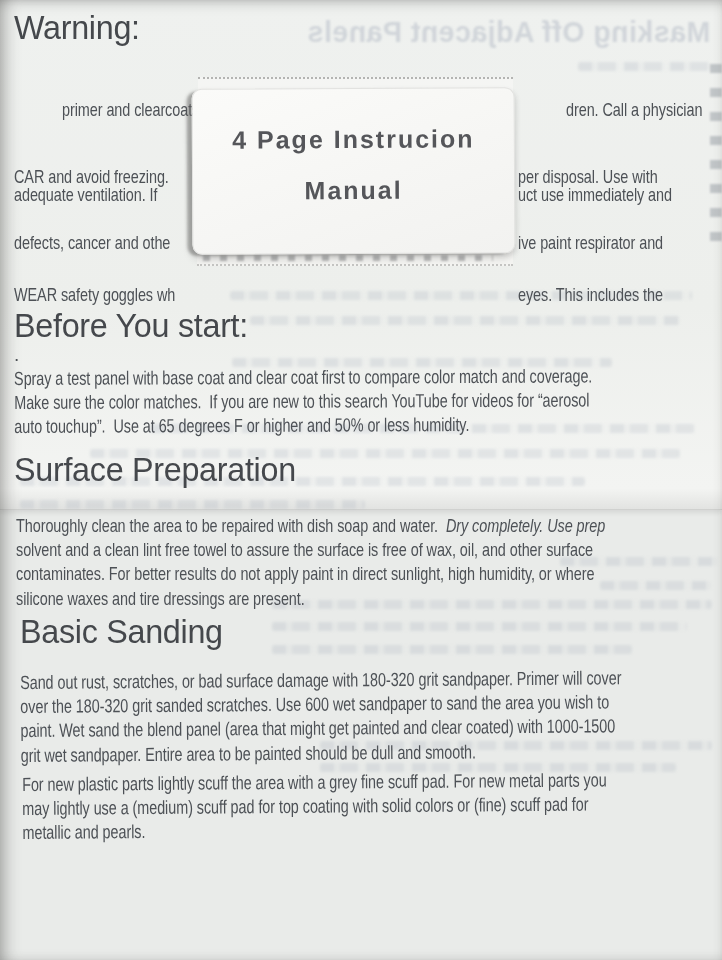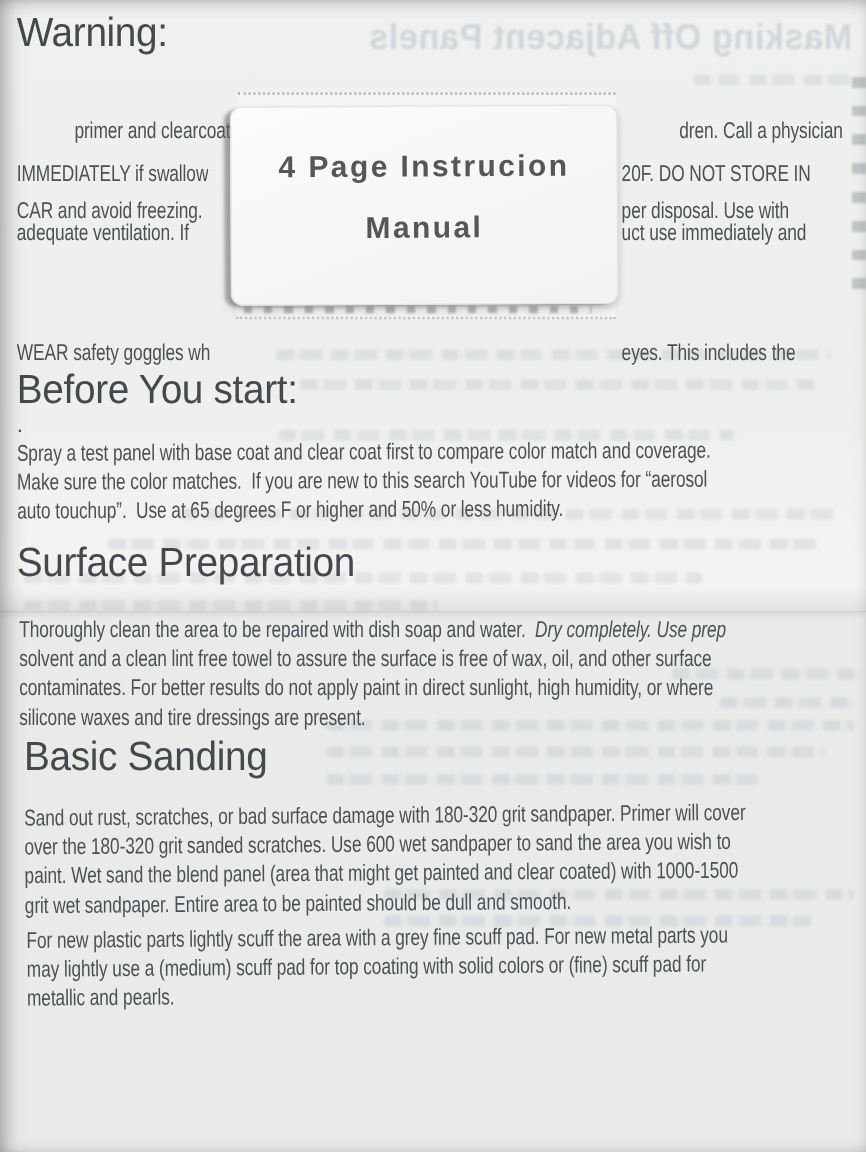--- a/index.html
+++ b/index.html
@@ -125,31 +125,31 @@
   <div class="ghost" style="left:320px;top:741px;width:392px;"></div>
   <div class="ghost" style="left:320px;top:763px;width:356px;"></div>
 
   <div class="h1" style="left:14px;top:8px;">Warning:</div>
 
   <div class="warn-lines">
     <div class="wline" style="top:12px;margin-left:48px;">
       <span class="wl">primer and clearcoats ar</span>
       <span class="wr">dren. Call a physician</span>
     </div>
-    <div class="wline" style="top:48px;">
-      <span class="wl">IMMEDIATELY if swallow</span>
-      <span class="wr">20F. DO NOT STORE IN</span>
-    </div>
     <div class="wline" style="top:79px;">
       <span class="wl">CAR and avoid freezing.</span>
       <span class="wr">per disposal. Use with</span>
     </div>
     <div class="wline" style="top:97px;">
       <span class="wl">adequate ventilation. If</span>
       <span class="wr">uct use immediately and</span>
+    </div>
+    <div class="wline" style="top:145px;">
+      <span class="wl">defects, cancer and othe</span>
+      <span class="wr">ive paint respirator and</span>
     </div>
     <div class="wline" style="top:169px;margin-top:28px;">
       <span class="wl">WEAR safety goggles wh</span>
       <span class="wr">eyes. This includes the</span>
     </div>
   </div>
 
   <div class="tape-top"></div>
   <div class="tape-bottom">
     <div class="smudge"></div>

